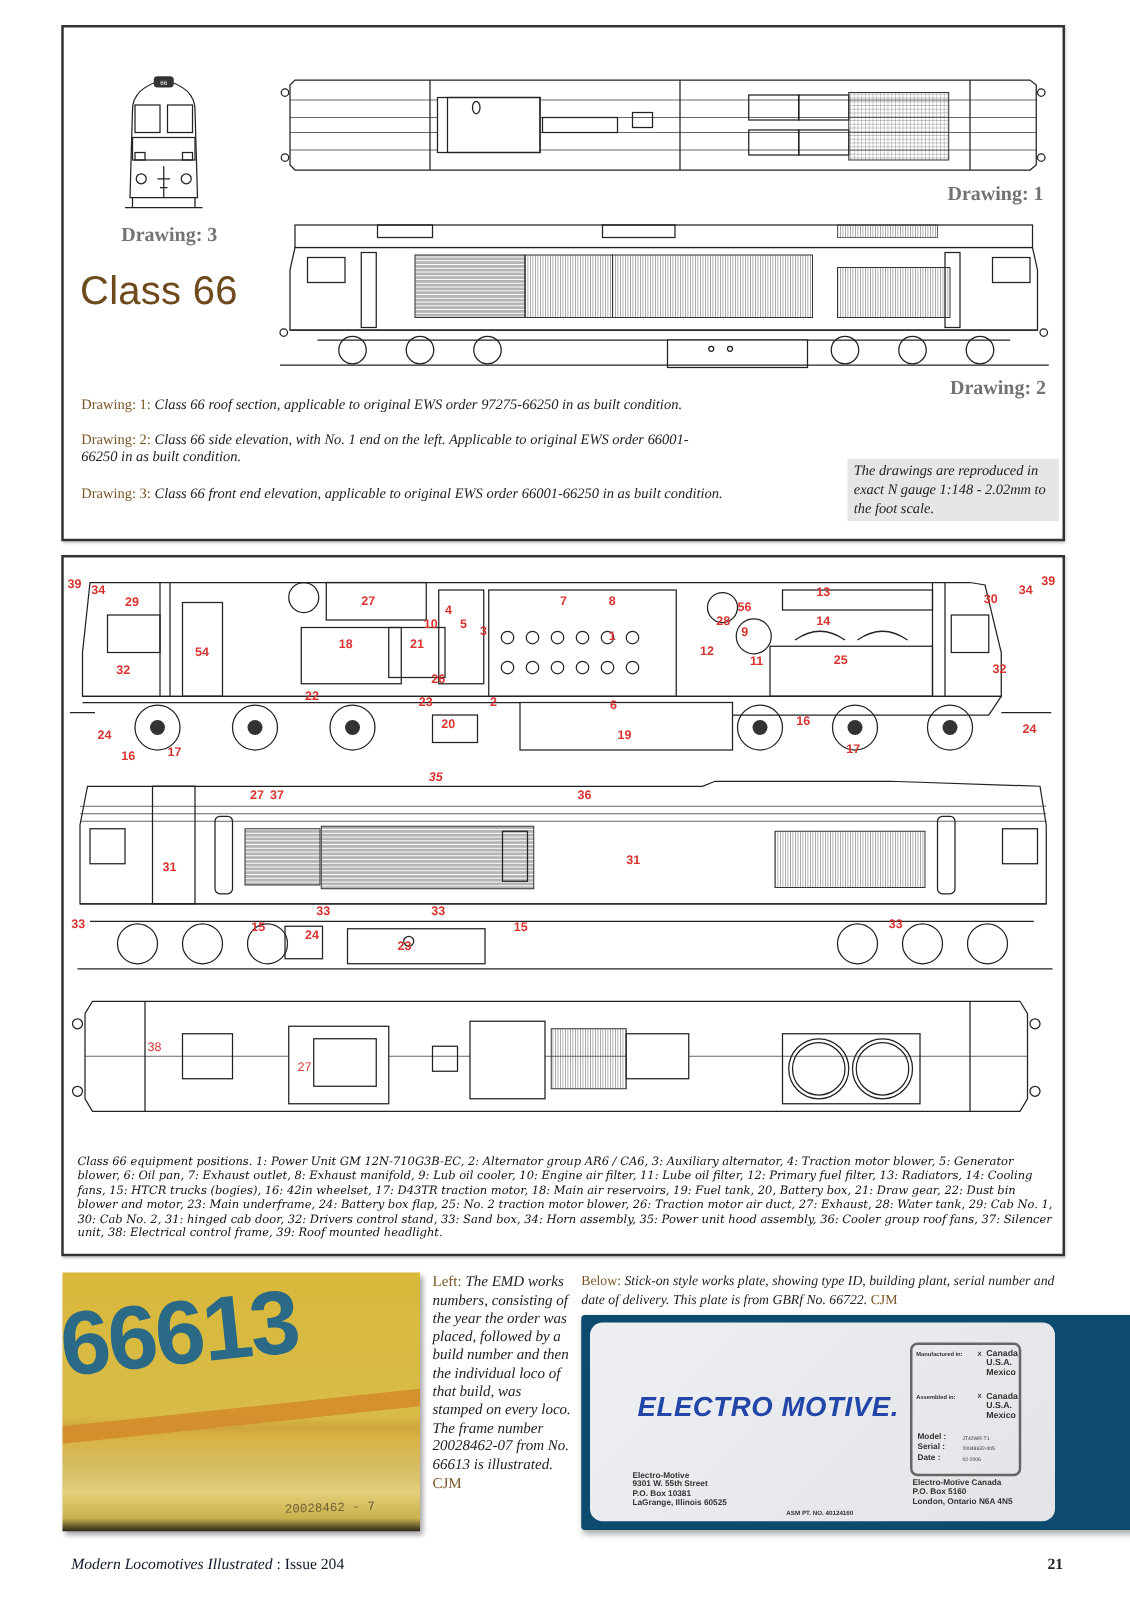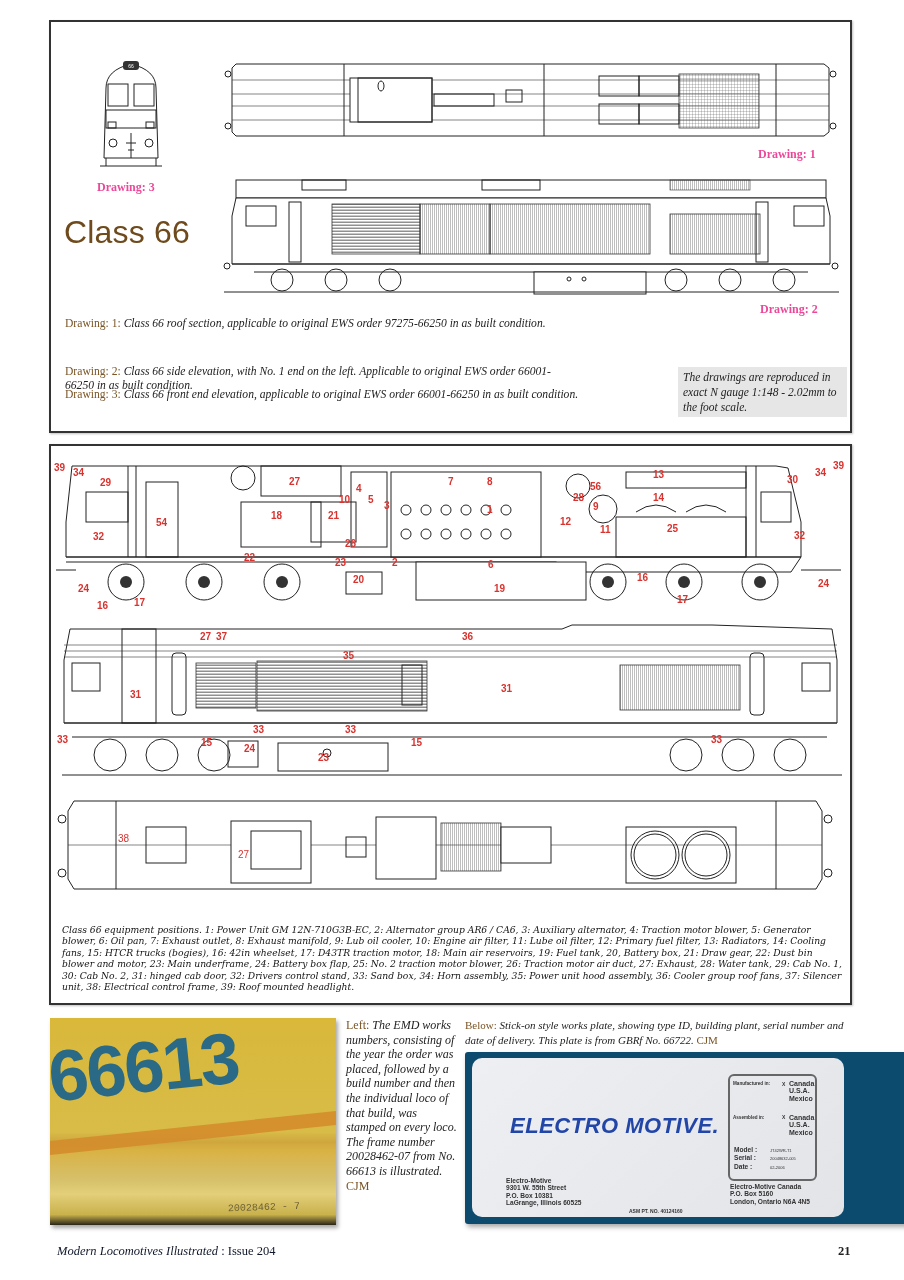--- a/index.html
+++ b/index.html
@@ -1,20 +1,20 @@
 <!DOCTYPE html>
 <html><head>
 <meta charset="utf-8">
 <style>
   html, body { margin:0; padding:0; background:#fff; }
   body { width:904px; height:1280px; position:relative; overflow:hidden; font-family:"DejaVu Serif", serif; color:#1a1a1a; }
   .box { position:absolute; border:2px solid #333; background:#fff; box-sizing:border-box; box-shadow:1px 1px 2px rgba(0,0,0,0.25); }
   #box1 { left:49px; top:20px; width:803px; height:413px; }
   #box2 { left:49px; top:444px; width:803px; height:561px; }
-  .lbl { position:absolute; font-family:"Liberation Serif", serif; font-weight:bold; font-size:12px; color:#ec4899; }
+  .lbl { position:absolute; font-family:"Liberation Serif", serif; font-weight:bold; font-size:16px; color:#737373; }
   .cap { position:absolute; font-family:"Liberation Serif", serif; font-style:italic; font-size:11.6px; line-height:14.4px; color:#222; }
   .cap b { font-style:normal; font-weight:normal; color:#7a5424; }
   .num { position:absolute; font-family:"Liberation Sans", sans-serif; font-weight:bold; font-size:10px; color:#d8332f; }
   svg { position:absolute; overflow:visible; }
   .ln { stroke:#222; stroke-width:1; fill:none; }
   .lnf { stroke:#222; stroke-width:1; fill:#fff; }
   .thin { stroke:#333; stroke-width:0.6; fill:none; }
   #class-title { position:absolute; left:64px; top:214px; font-family:"Liberation Sans", sans-serif; font-size:32px; color:#6e4a1c; letter-spacing:0.2px; }
   #scale-note { position:absolute; left:678px; top:367px; width:169px; height:50px; background:#e6e6e6; font-family:"Liberation Serif", serif; font-style:italic; font-size:11.5px; line-height:15px; padding:3px 5px; box-sizing:border-box; color:#222; }
   #equip-caption { position:absolute; left:62px; top:924px; width:780px; font-family:"DejaVu Serif", serif; font-style:italic; font-size:9.2px; line-height:11.4px; color:#111; }
@@ -116,21 +116,21 @@
   </g>
   <path class="ln" d="M0 116 L615 116"></path>
   <circle class="ln" cx="3" cy="90" r="3"></circle>
     <circle class="ln" cx="611" cy="90" r="3"></circle>
 </svg>
 <div class="lbl" style="left:760px;top:302px;">Drawing: 2</div>
 
 <div id="class-title">Class 66</div>
 
 <div class="cap" style="left:65px;top:317px;width:600px;"><b>Drawing: 1:</b> <span>Class 66 roof section, applicable to original EWS order 97275-66250 in as built condition.</span></div>
-<div class="cap" style="left:65px;top:345px;width:510px;margin-top:20px;"><b>Drawing: 2:</b> <span>Class 66 side elevation, with No. 1 end on the left. Applicable to original EWS order 66001-66250 in as built condition.</span></div>
+<div class="cap" style="left:65px;top:345px;width:510px;"><b>Drawing: 2:</b> <span>Class 66 side elevation, with No. 1 end on the left. Applicable to original EWS order 66001-66250 in as built condition.</span></div>
 <div class="cap" style="left:65px;top:388px;width:600px;"><b>Drawing: 3:</b> <span>Class 66 front end elevation, applicable to original EWS order 66001-66250 in as built condition.</span></div>
 
 <div id="scale-note">The drawings are reproduced in exact N gauge 1:148 - 2.02mm to the foot scale.</div>
 
 <div id="box2" class="box"></div>
 
 <svg style="left:56px;top:462px;" width="785" height="150" viewBox="0 0 785 150">
   <path class="lnf" d="M16 4 L720 4 L732 6 L745 60 L745 95 L10 95 L10 60 Z"></path>
   <path class="ln" d="M72 4 L72 95 M80 4 L80 95 M690 4 L690 95 M700 4 L700 95"></path>
   <rect class="ln" x="30" y="30" width="42" height="30"></rect>
@@ -245,21 +245,21 @@
       <circle cx="100" cy="130" r="16"></circle>
       <circle cx="152" cy="130" r="16"></circle>
     <circle cx="624" cy="130" r="16"></circle>
       <circle cx="676" cy="130" r="16"></circle>
       <circle cx="728" cy="130" r="16"></circle>
   </g>
   <path class="ln" d="M0 150 L780 150"></path>
 </svg>
 <div class="num" style="left:200px;top:631px;">27</div>
 <div class="num" style="left:216px;top:631px;">37</div>
-<div class="num" style="left:343px;top:650px;">35</div>
+<div class="num" style="left:343px;top:617px;font-style:italic;">35</div>
 <div class="num" style="left:462px;top:631px;">36</div>
 <div class="num" style="left:130px;top:689px;">31</div>
 <div class="num" style="left:501px;top:683px;">31</div>
 <div class="num" style="left:57px;top:734px;">33</div>
 <div class="num" style="left:253px;top:724px;">33</div>
 <div class="num" style="left:345px;top:724px;">33</div>
 <div class="num" style="left:711px;top:734px;">33</div>
 <div class="num" style="left:201px;top:737px;">15</div>
 <div class="num" style="left:411px;top:737px;">15</div>
 <div class="num" style="left:244px;top:743px;">24</div>

